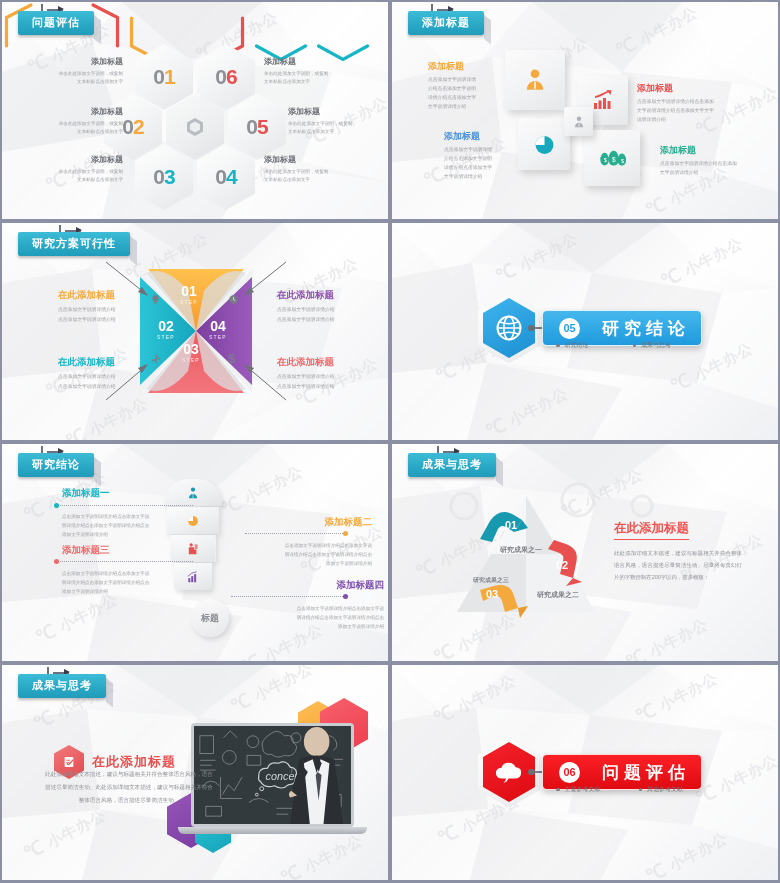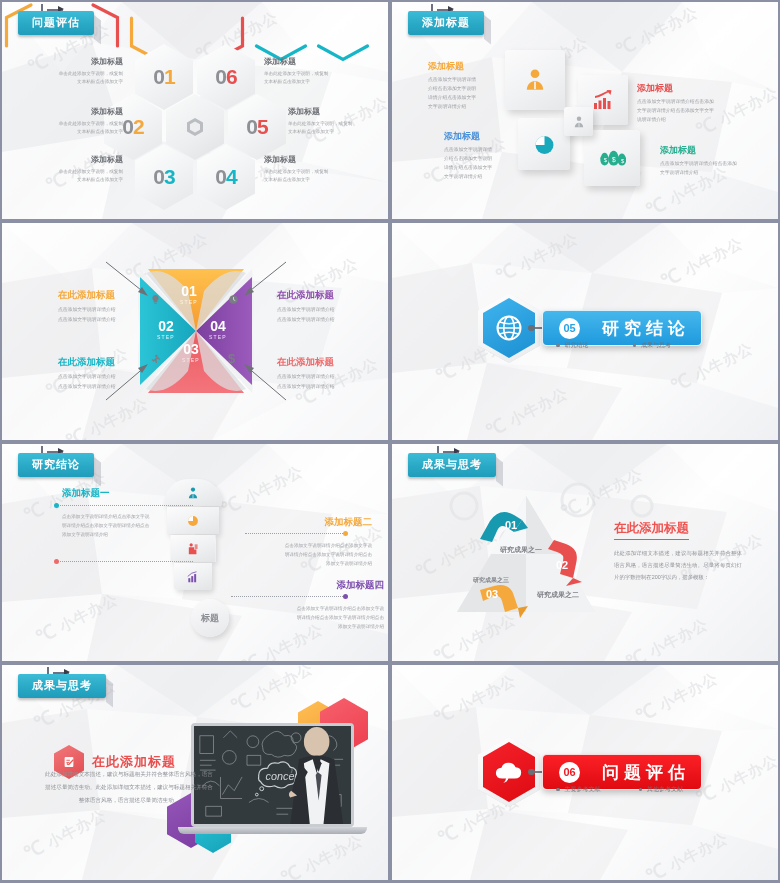--- a/index.html
+++ b/index.html
@@ -433,20 +433,24 @@
         <polygon points="100,145 240,165 210,217 80,217" fill="#ebecee" opacity=".5"></polygon>
         <polygon points="310,165 386,155 386,217 210,217" fill="#ffffff" opacity=".45"></polygon>
       </svg>
     </div>
     <div class="wm">
       <div class="tile" style="left:40px;top:135px;"><span class="mark">℃</span> <span>小牛办公</span></div>
       <div class="tile" style="left:120px;top:20px;"><span class="mark">℃</span> <span>小牛办公</span></div>
       <div class="tile" style="left:270px;top:45px;"><span class="mark">℃</span> <span>小牛办公</span></div>
       <div class="tile" style="left:290px;top:145px;"><span class="mark">℃</span> <span>小牛办公</span></div>
       <div class="tile" style="left:60px;top:185px;"><span class="mark">℃</span> <span>小牛办公</span></div>
+    </div>
+    <div class="title-tab">
+      <span class="lead"></span>
+      <span class="plate">研究方案可行性</span>
     </div>
 
     <svg style="position:absolute;left:130px;top:38px;" width="128" height="140">
 
       <path d="M64 70 L8 8 Q4 40 8 70 Q4 100 8 132 Z" fill="#f0f1f2" opacity=".9"></path>
       <path d="M64 70 L120 8 Q124 40 120 70 Q124 100 120 132 Z" fill="#f0f1f2" opacity=".9"></path>
 
       <path d="M64 70 L16 8 L112 8 Z" fill="url(#gO)"></path>
 
       <path d="M64 70 L8 16 L8 124 Z" fill="url(#gT)"></path>
@@ -673,20 +677,26 @@
     <div class="leaderdot" style="left:341px;top:150px;background:#7d4fae;"></div>
 
     <div class="fn-label" style="left:250px;top:72px;text-align:right;">
       <div class="h" style="color:#f5a93c">添加标题二</div>
       <div class="p" style="white-space:pre-line;margin-top:12px;">点击添加文字说明详情介绍点击添加文字说
 明详情介绍点击添加文字说明详情介绍点击
 添加文字说明详情介绍</div>
     </div>
     <div class="fn-label" style="left:60px;top:43px;">
       <div class="h" style="color:#17b6c7">添加标题一</div>
+      <div class="p" style="white-space:pre-line;margin-top:12px;">点击添加文字说明详情介绍点击添加文字说
+明详情介绍点击添加文字说明详情介绍点击
+添加文字说明详情介绍</div>
+    </div>
+    <div class="fn-label" style="left:60px;top:100px;">
+      <div class="h" style="color:#ee6a6a">添加标题三</div>
       <div class="p" style="white-space:pre-line;margin-top:12px;">点击添加文字说明详情介绍点击添加文字说
 明详情介绍点击添加文字说明详情介绍点击
 添加文字说明详情介绍</div>
     </div>
     <div class="fn-label" style="left:262px;top:135px;text-align:right;">
       <div class="h" style="color:#7d4fae">添加标题四</div>
       <div class="p" style="white-space:pre-line;margin-top:12px;">点击添加文字说明详情介绍点击添加文字说
 明详情介绍点击添加文字说明详情介绍点击
 添加文字说明详情介绍</div>
     </div>

